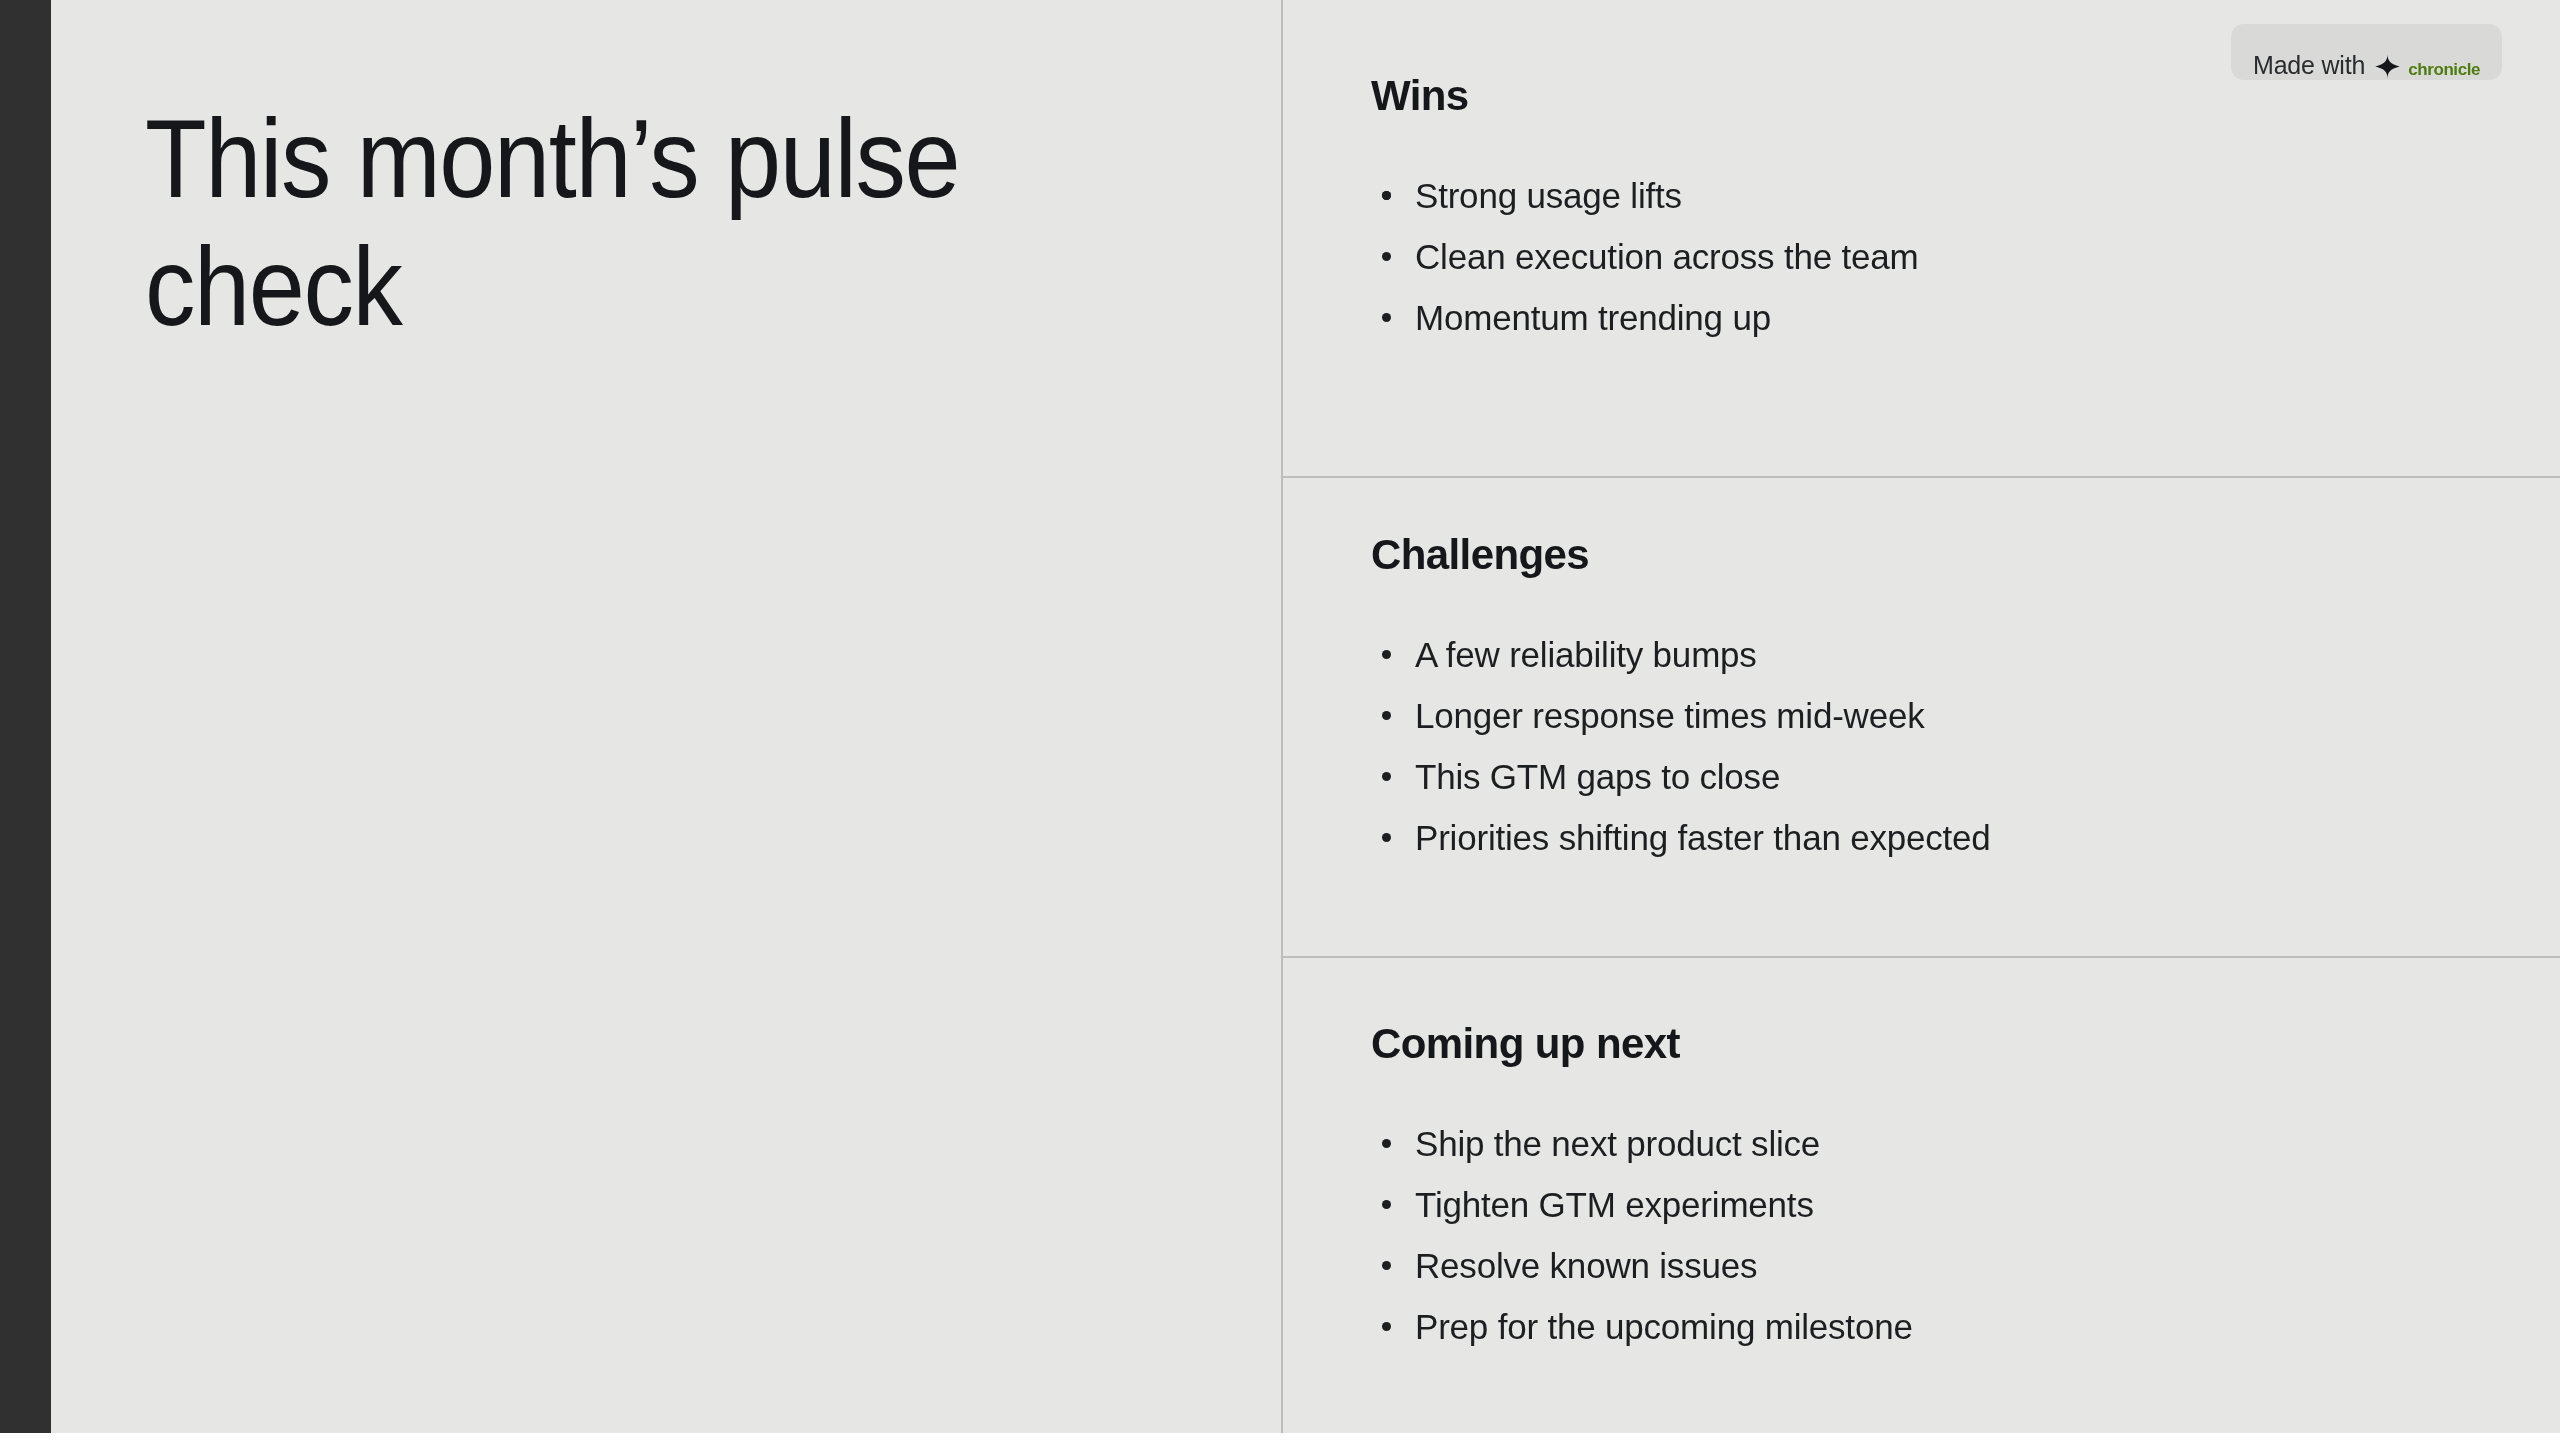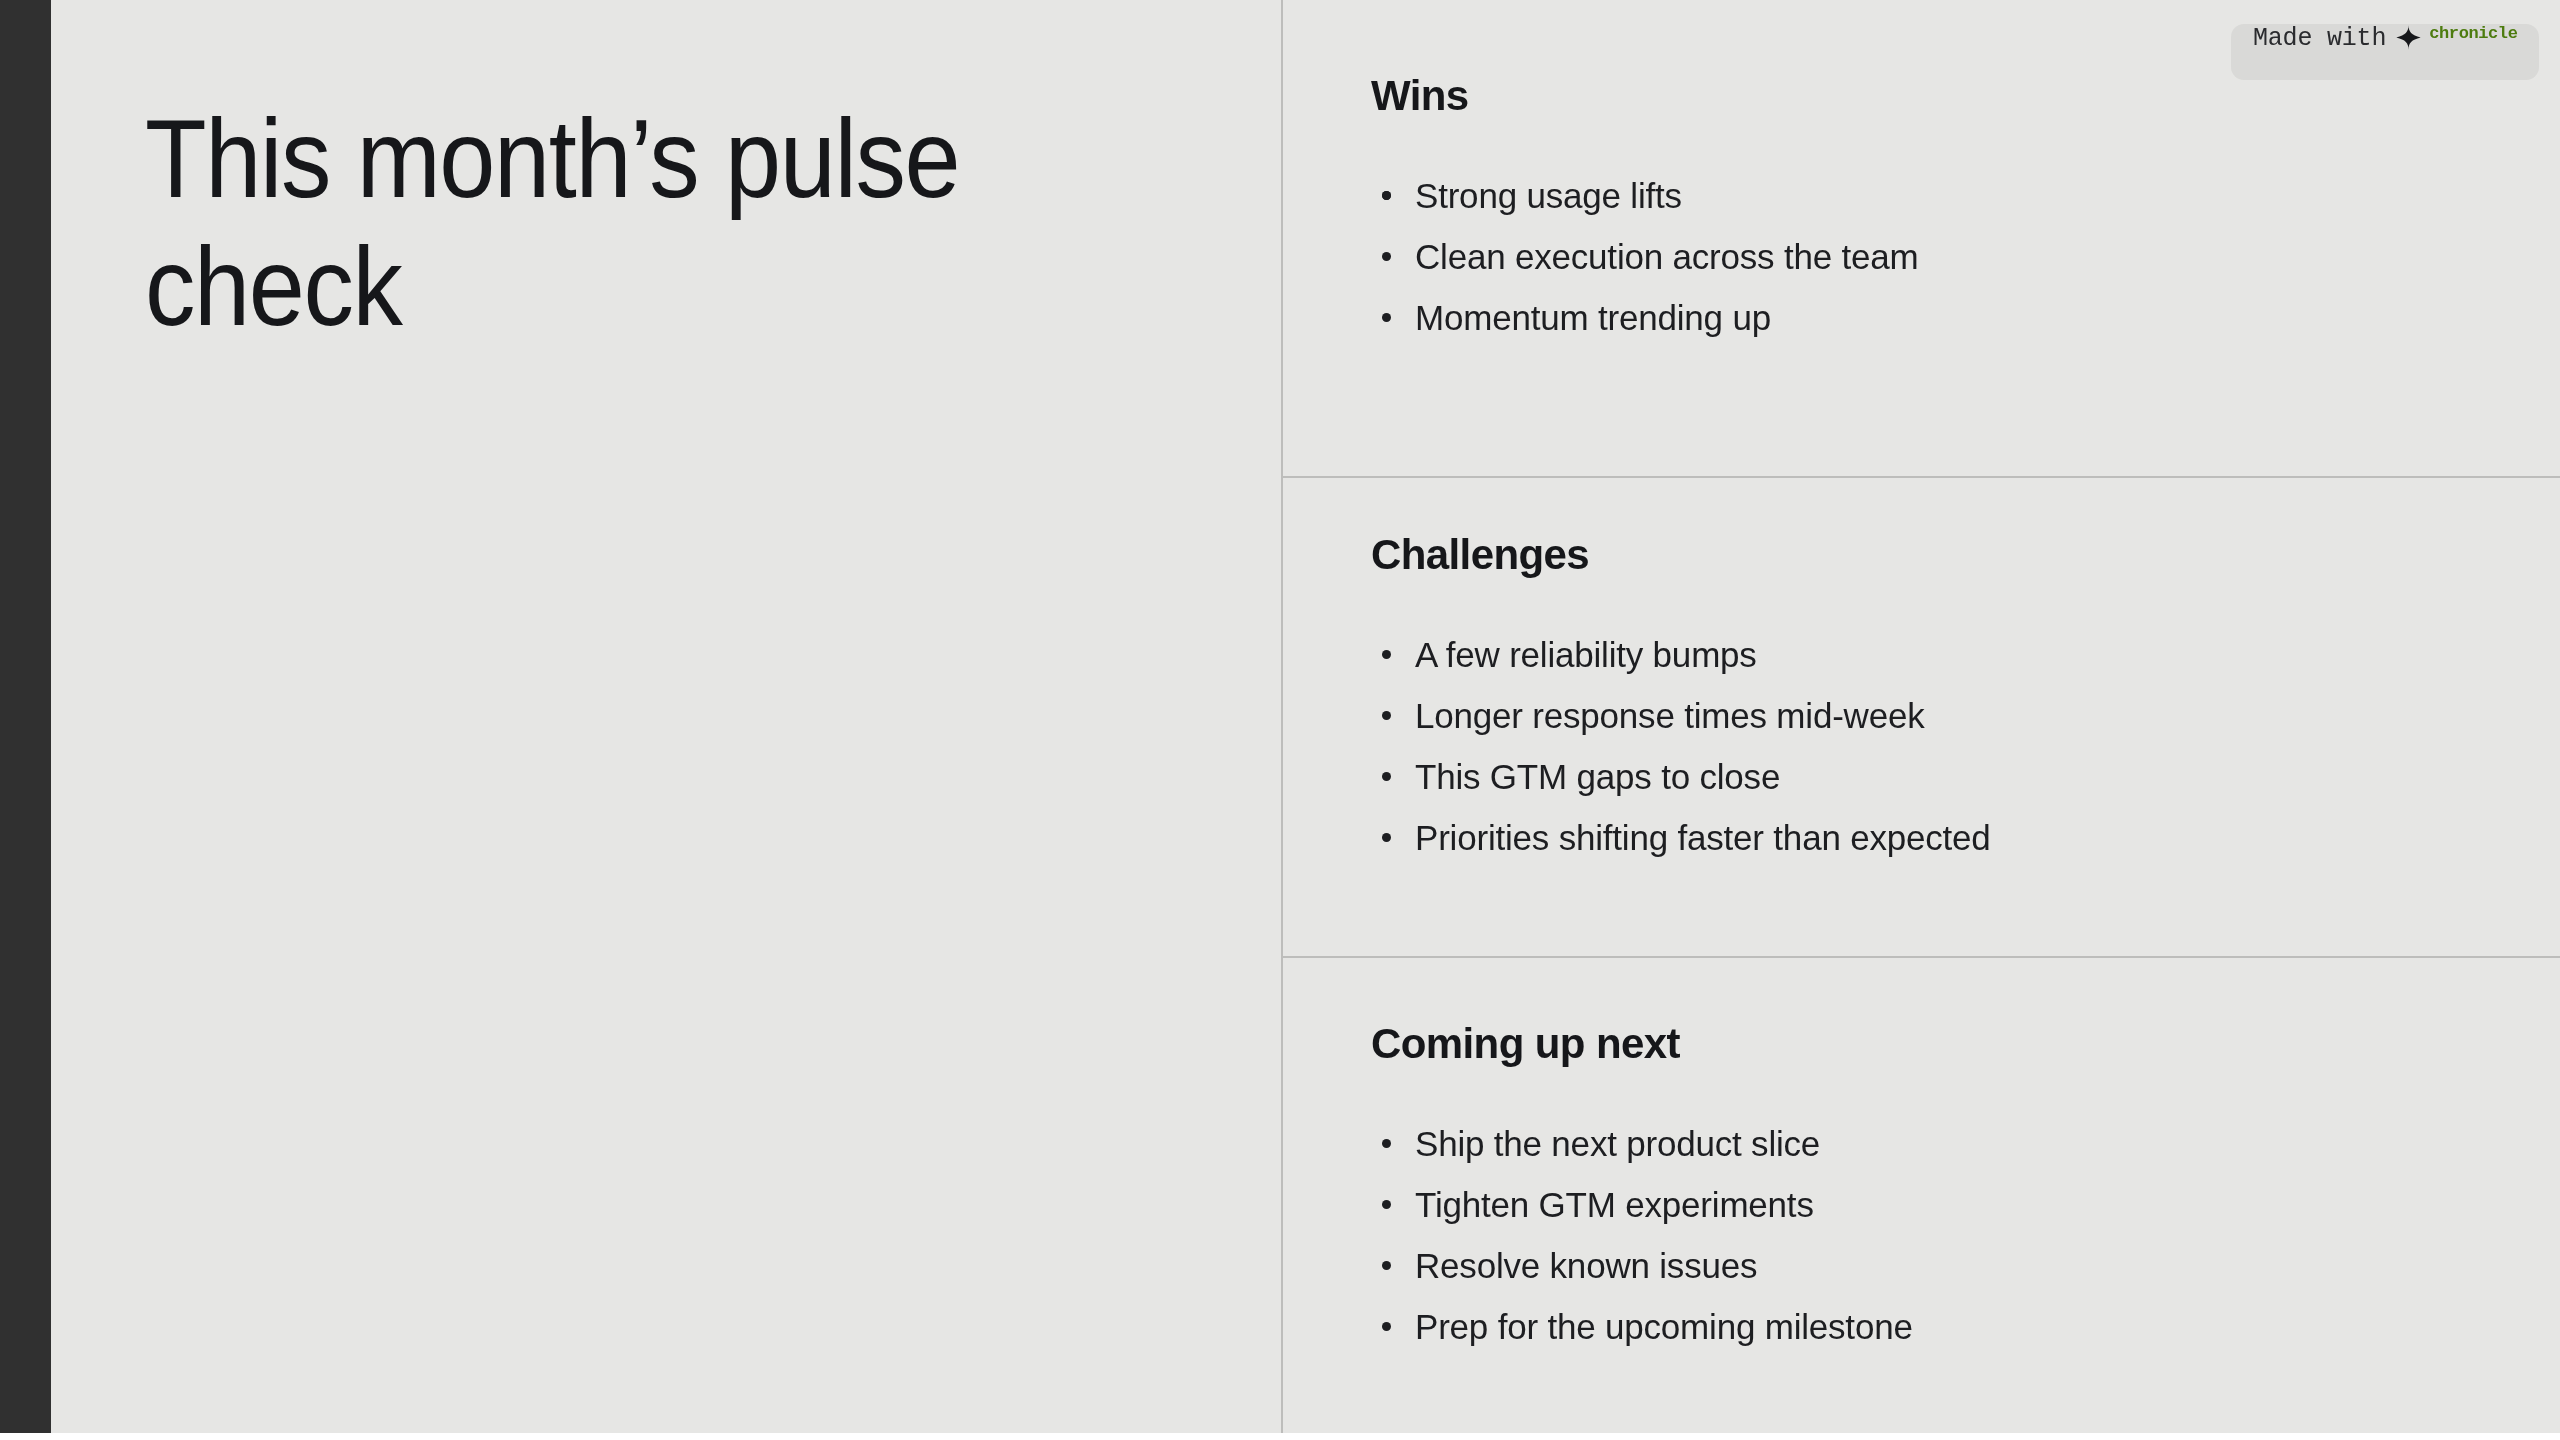--- a/index.html
+++ b/index.html
@@ -152,27 +152,26 @@
     background: #1d1e21;
   }
 
   
   .badge {
     position: absolute;
     left: 2231px;
     top: 24px;
     height: 56px;
     display: flex;
-    align-items: flex-start;
+    align-items: flex-end;
     gap: 9px;
     padding: 0 22px;
     border-radius: 13px;
     background: #d9d9d7;
     box-sizing: border-box;
-    font-family: Liberation Mono, monospace;
   }
   .badge-made {
     font-size: 25px;
     font-weight: 500;
     color: #2a2b2e;
     letter-spacing: -0.2px;
     white-space: nowrap;
   }
   .badge-spark {
     display: block;

